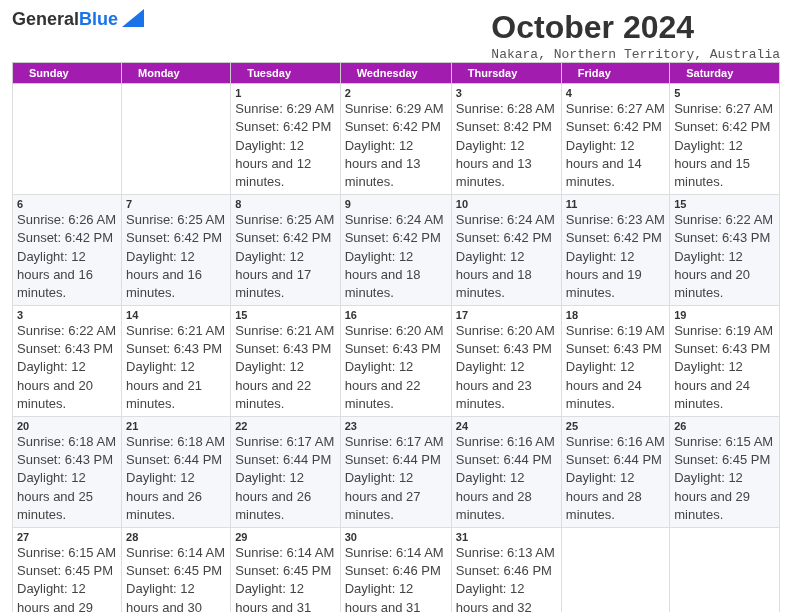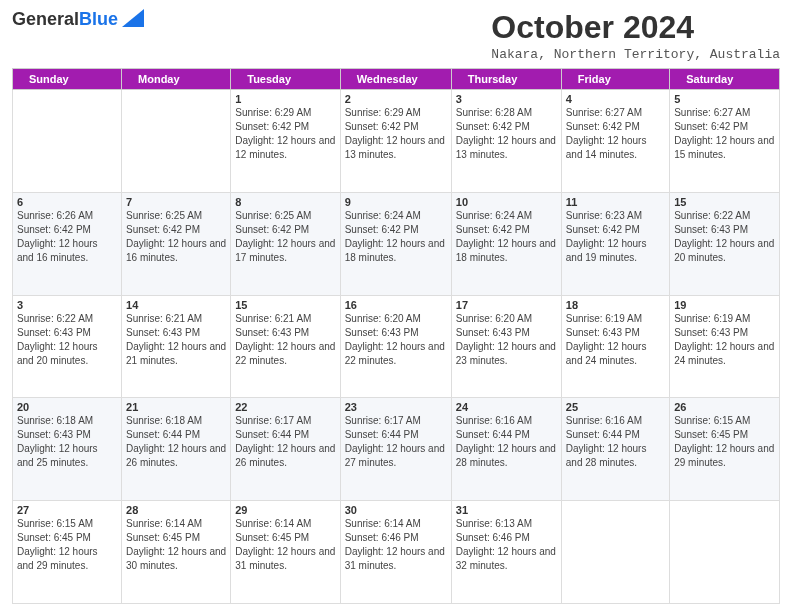--- a/index.html
+++ b/index.html
@@ -14,21 +14,20 @@
       width: 792px;
       height: 612px;
       display: flex;
       flex-direction: column;
       padding: 10px 12px 8px 12px;
     }
     .header {
       display: flex;
       justify-content: space-between;
       align-items: flex-start;
-      margin-bottom: 6px;
     }
     .logo {
       display: flex;
       flex-direction: column;
       align-items: flex-start;
     }
     .logo-text {
       font-size: 18px;
       font-weight: bold;
       color: #333;
@@ -84,21 +83,21 @@
       background-color: #fff;
     }
     .day-num {
       font-size: 11px;
       font-weight: bold;
       color: #333;
       display: block;
       margin-bottom: 1px;
     }
     .day-info {
-      font-size: 10px;
+      font-size: 13px;
       color: #444;
       line-height: 1.4;
     }
     .empty-cell {
       background-color: #fff;
     }
   </style>
 </head>
 <body>
 
@@ -147,21 +146,21 @@
             <td>
               <span class="day-num">2</span>
               <div class="day-info">Sunrise: 6:29 AM
 Sunset: 6:42 PM
 Daylight: 12 hours
 and 13 minutes.</div>
             </td>
             <td>
               <span class="day-num">3</span>
               <div class="day-info">Sunrise: 6:28 AM
-Sunset: 6:42 PM
+Sunset: 8:42 PM
 Daylight: 12 hours
 and 13 minutes.</div>
             </td>
             <td>
               <span class="day-num">4</span>
               <div class="day-info">Sunrise: 6:27 AM
 Sunset: 6:42 PM
 Daylight: 12 hours
 and 14 minutes.</div>
             </td>

